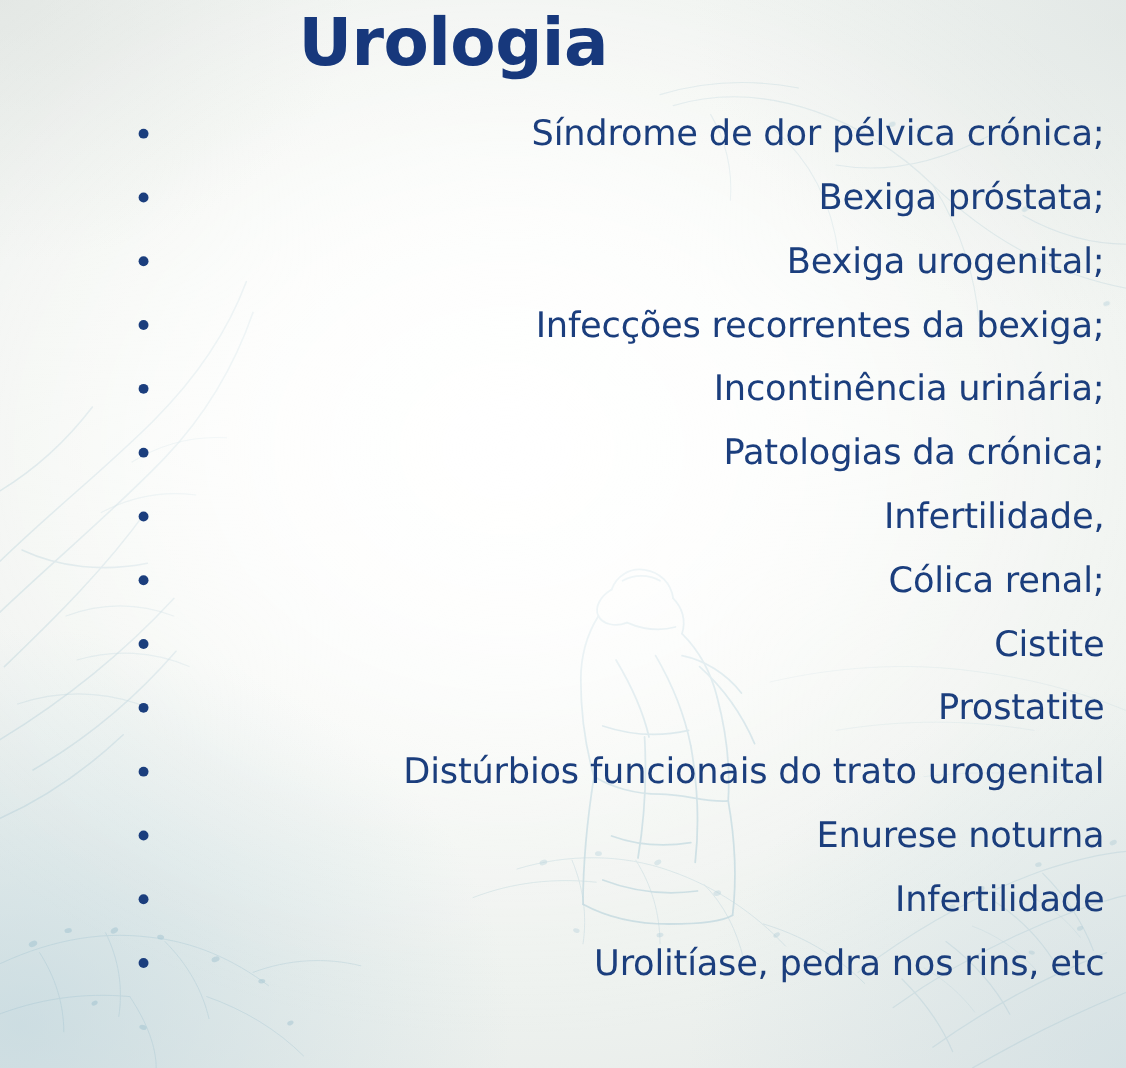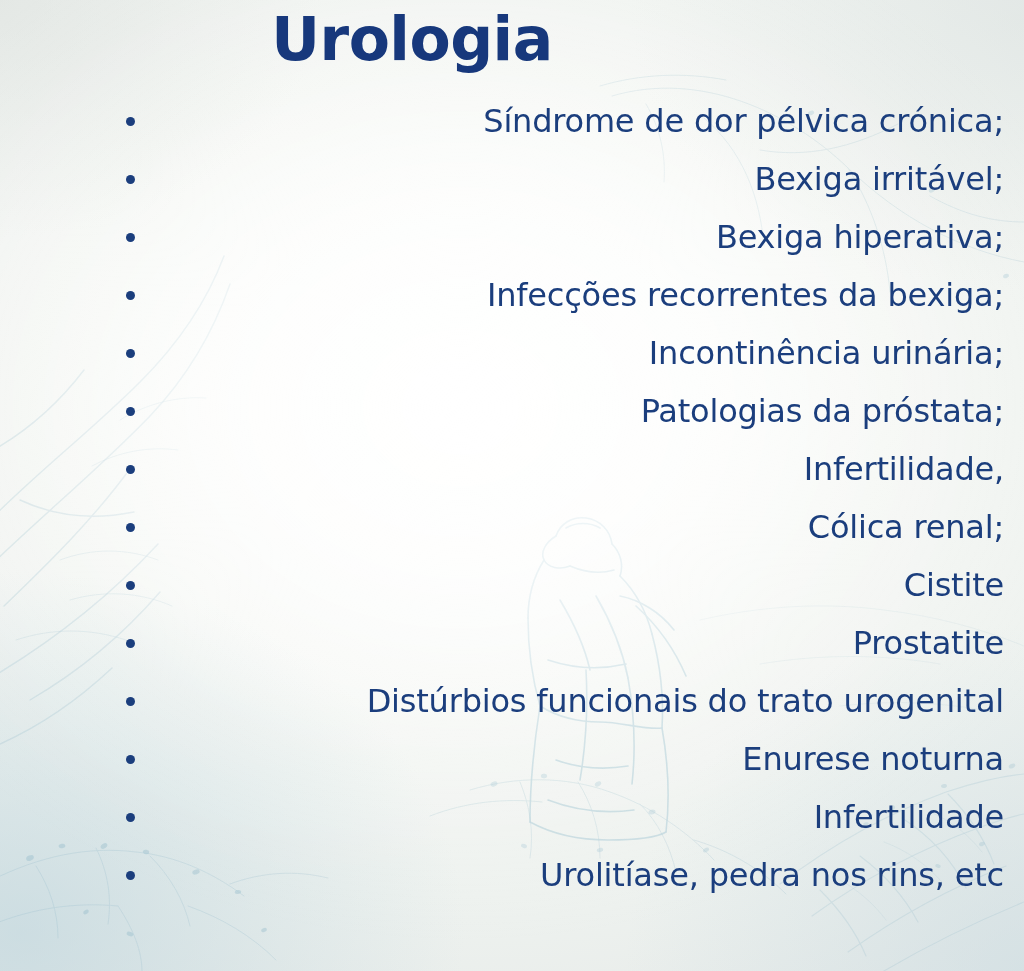--- a/index.html
+++ b/index.html
@@ -286,41 +286,41 @@
 
     <ul class="bullet-list">
 
       <li class="bullet-item">
         <span class="bullet-dot"></span>
         <span>Síndrome de dor pélvica crónica;</span>
       </li>
 
       <li class="bullet-item">
         <span class="bullet-dot"></span>
-        <span>Bexiga irritável;</span>
-      </li>
-
-      <li class="bullet-item">
-        <span class="bullet-dot"></span>
-        <span>Bexiga hiperativa;</span>
+        <span>Bexiga próstata;</span>
+      </li>
+
+      <li class="bullet-item">
+        <span class="bullet-dot"></span>
+        <span>Bexiga urogenital;</span>
       </li>
 
       <li class="bullet-item">
         <span class="bullet-dot"></span>
         <span>Infecções recorrentes da bexiga;</span>
       </li>
 
       <li class="bullet-item">
         <span class="bullet-dot"></span>
         <span>Incontinência urinária;</span>
       </li>
 
       <li class="bullet-item">
         <span class="bullet-dot"></span>
-        <span>Patologias da próstata;</span>
+        <span>Patologias da crónica;</span>
       </li>
 
       <li class="bullet-item">
         <span class="bullet-dot"></span>
         <span>Infertilidade,</span>
       </li>
 
       <li class="bullet-item">
         <span class="bullet-dot"></span>
         <span>Cólica renal;</span>

